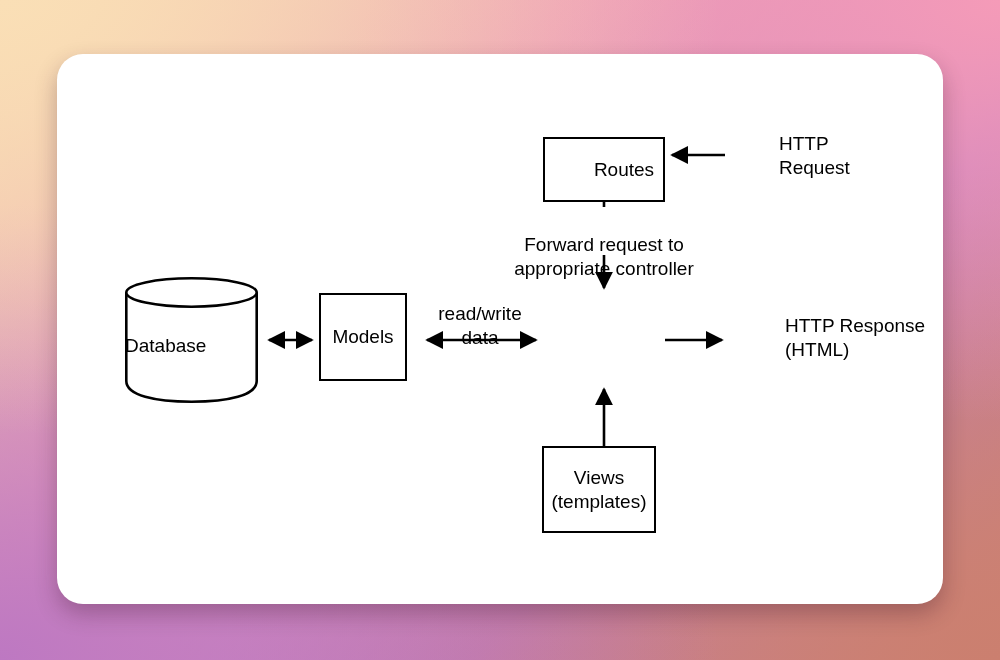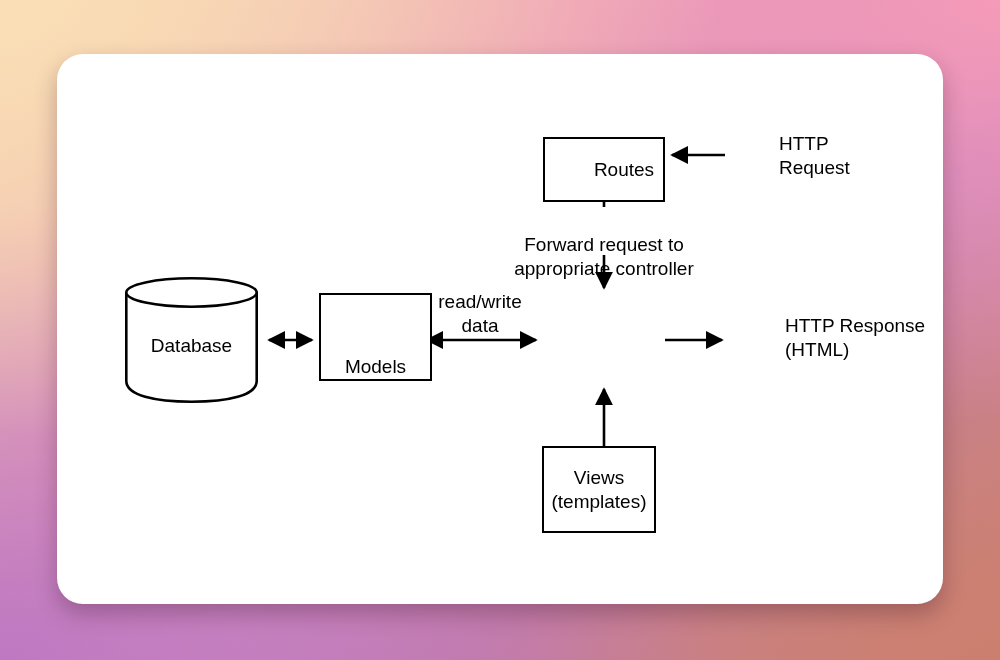--- a/index.html
+++ b/index.html
@@ -58,31 +58,31 @@
     justify-content: center;
     text-align: center;
     font-size: 19px;
     line-height: 24px;
     white-space: pre-line;
   }
 
   #node-routes      { left: 543px; top: 137px; width: 122px; height: 65px; padding-left: 40px; }
   #node-controllers { left: 543px; top: 295px; width: 122px; height: 87px; }
   #node-views       { left: 542px; top: 446px; width: 114px; height: 87px; }
-  #node-models      { left: 319px; top: 293px; width: 113px;  height: 88px; justify-content: flex-end; }
+  #node-models      { left: 319px; top: 293px; width: 88px;  height: 88px; }
 
   #node-database {
     position: absolute;
     left: 125px;
     top: 277px;
     width: 133px;
     height: 126px;
     display: flex;
     align-items: center;
-    justify-content: center;
+    justify-content: flex-start;
     color: #000000;
     font-size: 19px;
     line-height: 24px;
   }
   #node-database .db-label {
     position: relative;
     z-index: 2;
     transform: translateY(6px);
   }
   #node-database svg {
@@ -98,21 +98,21 @@
     color: #000000;
     font-size: 19px;
     line-height: 24px;
     white-space: pre-line;
     background: transparent;
   }
   .edge-label.centered { text-align: center; }
   .edge-label.left     { text-align: left; margin-left: 46px; }
 
   #label-forward  { left: 484px; top: 207px; width: 240px; margin-top: 26px; }
-  #label-readwrite{ left: 420px; top: 290px; width: 120px; }
+  #label-readwrite{ left: 420px; top: 302px; width: 120px; }
   #label-request  { left: 733px; top: 132px; width: 150px; }
   #label-response { left: 739px; top: 314px; width: 180px; }
 </style>
 </head>
 <body>
 
 <div id="backdrop">
 
   <div id="card"></div>
 

